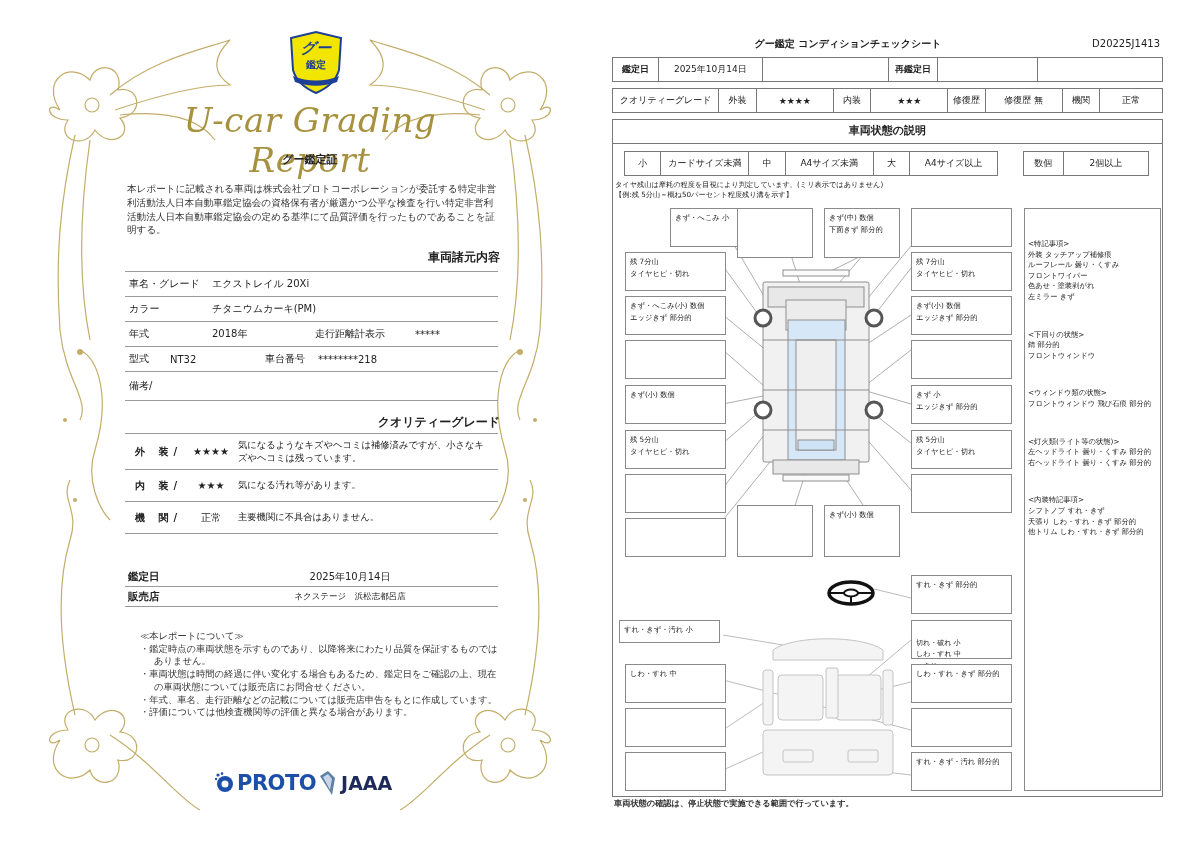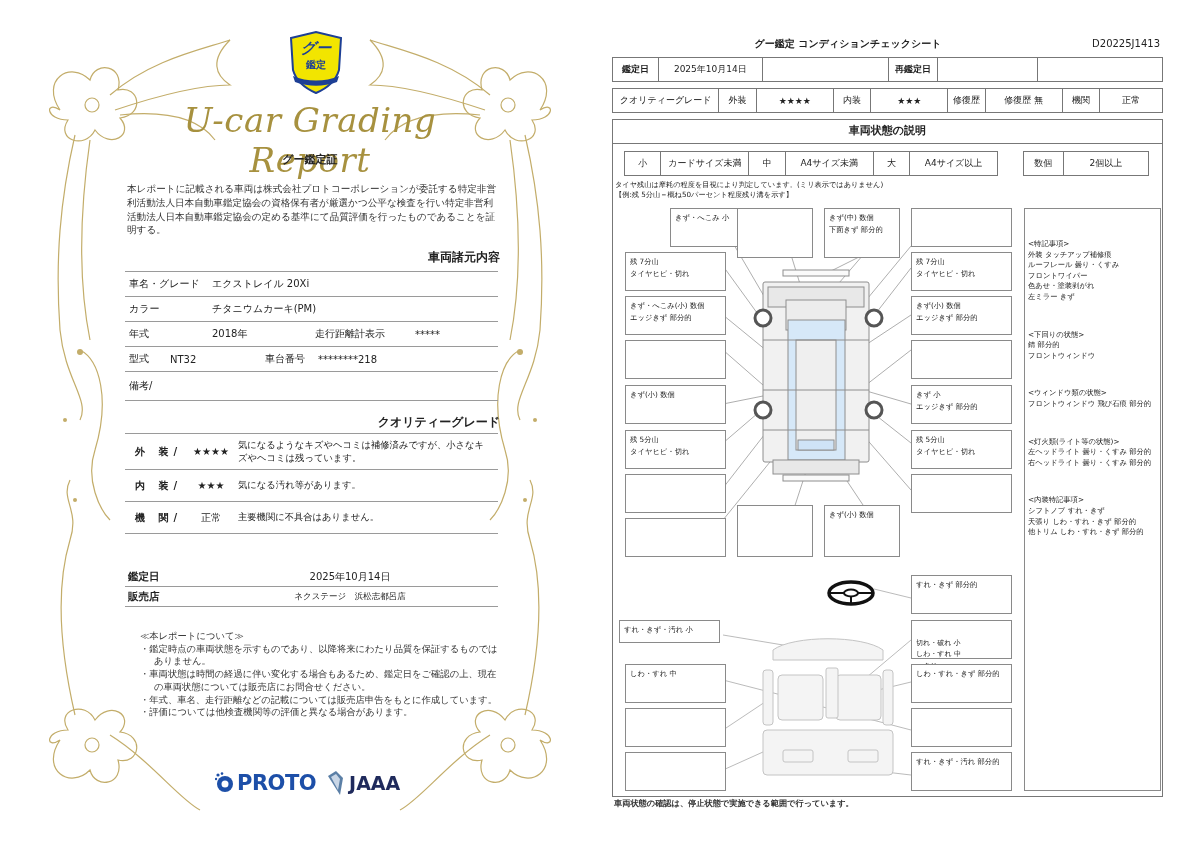--- a/index.html
+++ b/index.html
@@ -22,21 +22,21 @@
   .row .lbl { position: absolute; }
   .row .val { position: absolute; }
   .rows.top { border-top: 1.5px solid #9a9a9a; }
   .grade-row .g-lbl { position: absolute; left: 10px; font-weight: bold; font-size: 10px; letter-spacing: 5px; }
   .grade-row .g-val { position: absolute; left: 55px; width: 62px; text-align: center; font-size: 10px; }
   .grade-row .g-desc { position: absolute; left: 113px; width: 255px; font-size: 9.3px; line-height: 12.6px; }
   .info-row .i-lbl { position: absolute; left: 3px; font-weight: bold; font-size: 10.5px; }
   .info-row .i-val { position: absolute; left: 80px; width: 290px; text-align: center; }
   .notes { position: absolute; left: 140px; top: 630px; width: 360px; font-family: "DejaVu Serif", serif; font-size: 9.3px; line-height: 12.7px; color: #333; }
   .notes li { list-style: none; padding-left: 14px; text-indent: -14px; }
-  .logos { position: absolute; left: 215px; top: 770px; display: flex; align-items: center; gap: 10px; }
+  .logos { position: absolute; left: 215px; top: 770px; display: flex; align-items: center; gap: 2px; }
   .proto { font-family: "DejaVu Sans", sans-serif; font-weight: bold; font-size: 21px; color: #1d4fa8; letter-spacing: -0.5px; display: flex; align-items: center; gap: 2px; }
   .jaaa { font-family: "DejaVu Sans", sans-serif; font-weight: bold; font-size: 19px; color: #1f2a5c; display: flex; align-items: center; gap: 5px; }
 
   
   #right { position: absolute; left: 608px; top: 0; width: 560px; height: 848px; font-size: 8.6px; }
   .sheet-title { position: absolute; left: 140px; top: 37px; width: 200px; text-align: center; font-size: 10px; font-weight: bold; }
   .doc-id { position: absolute; right: 8px; top: 38px; font-size: 10px; }
   table.grid { position: absolute; border-collapse: collapse; }
   table.grid td { border: 1.2px solid #777; text-align: center; font-size: 9px; padding: 0; height: 24px; }
   .panel { position: absolute; left: 4px; top: 119px; width: 551px; height: 678px; border: 1.5px solid #777; }

